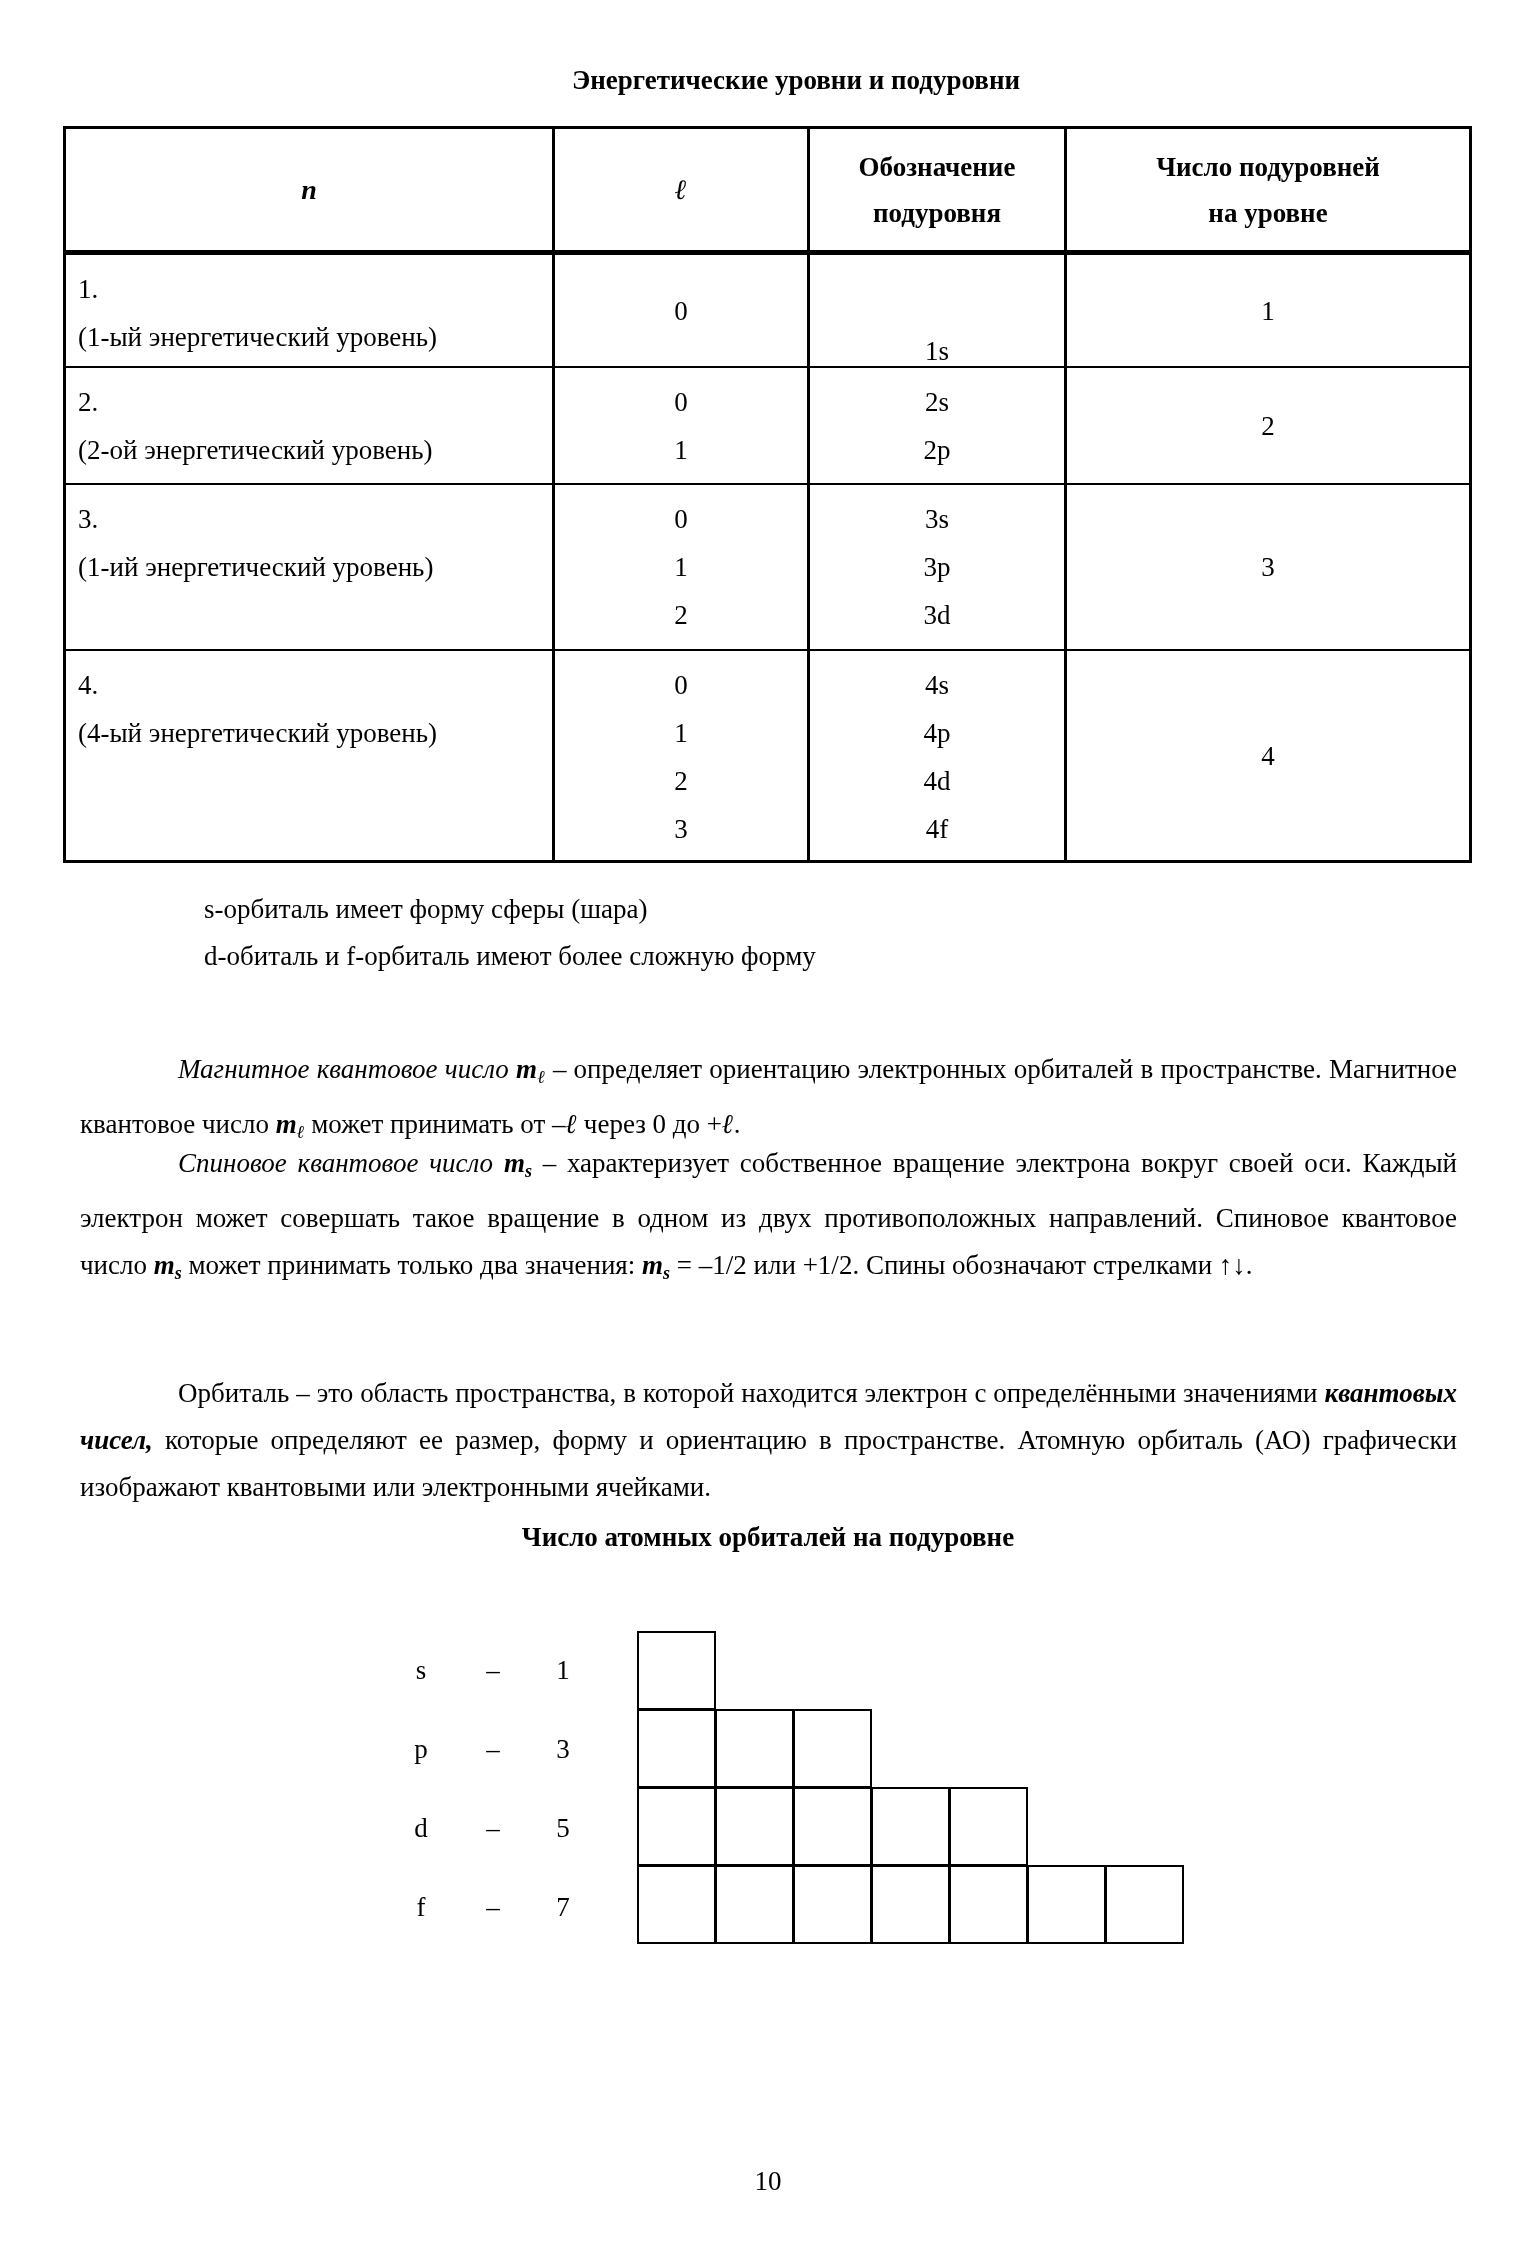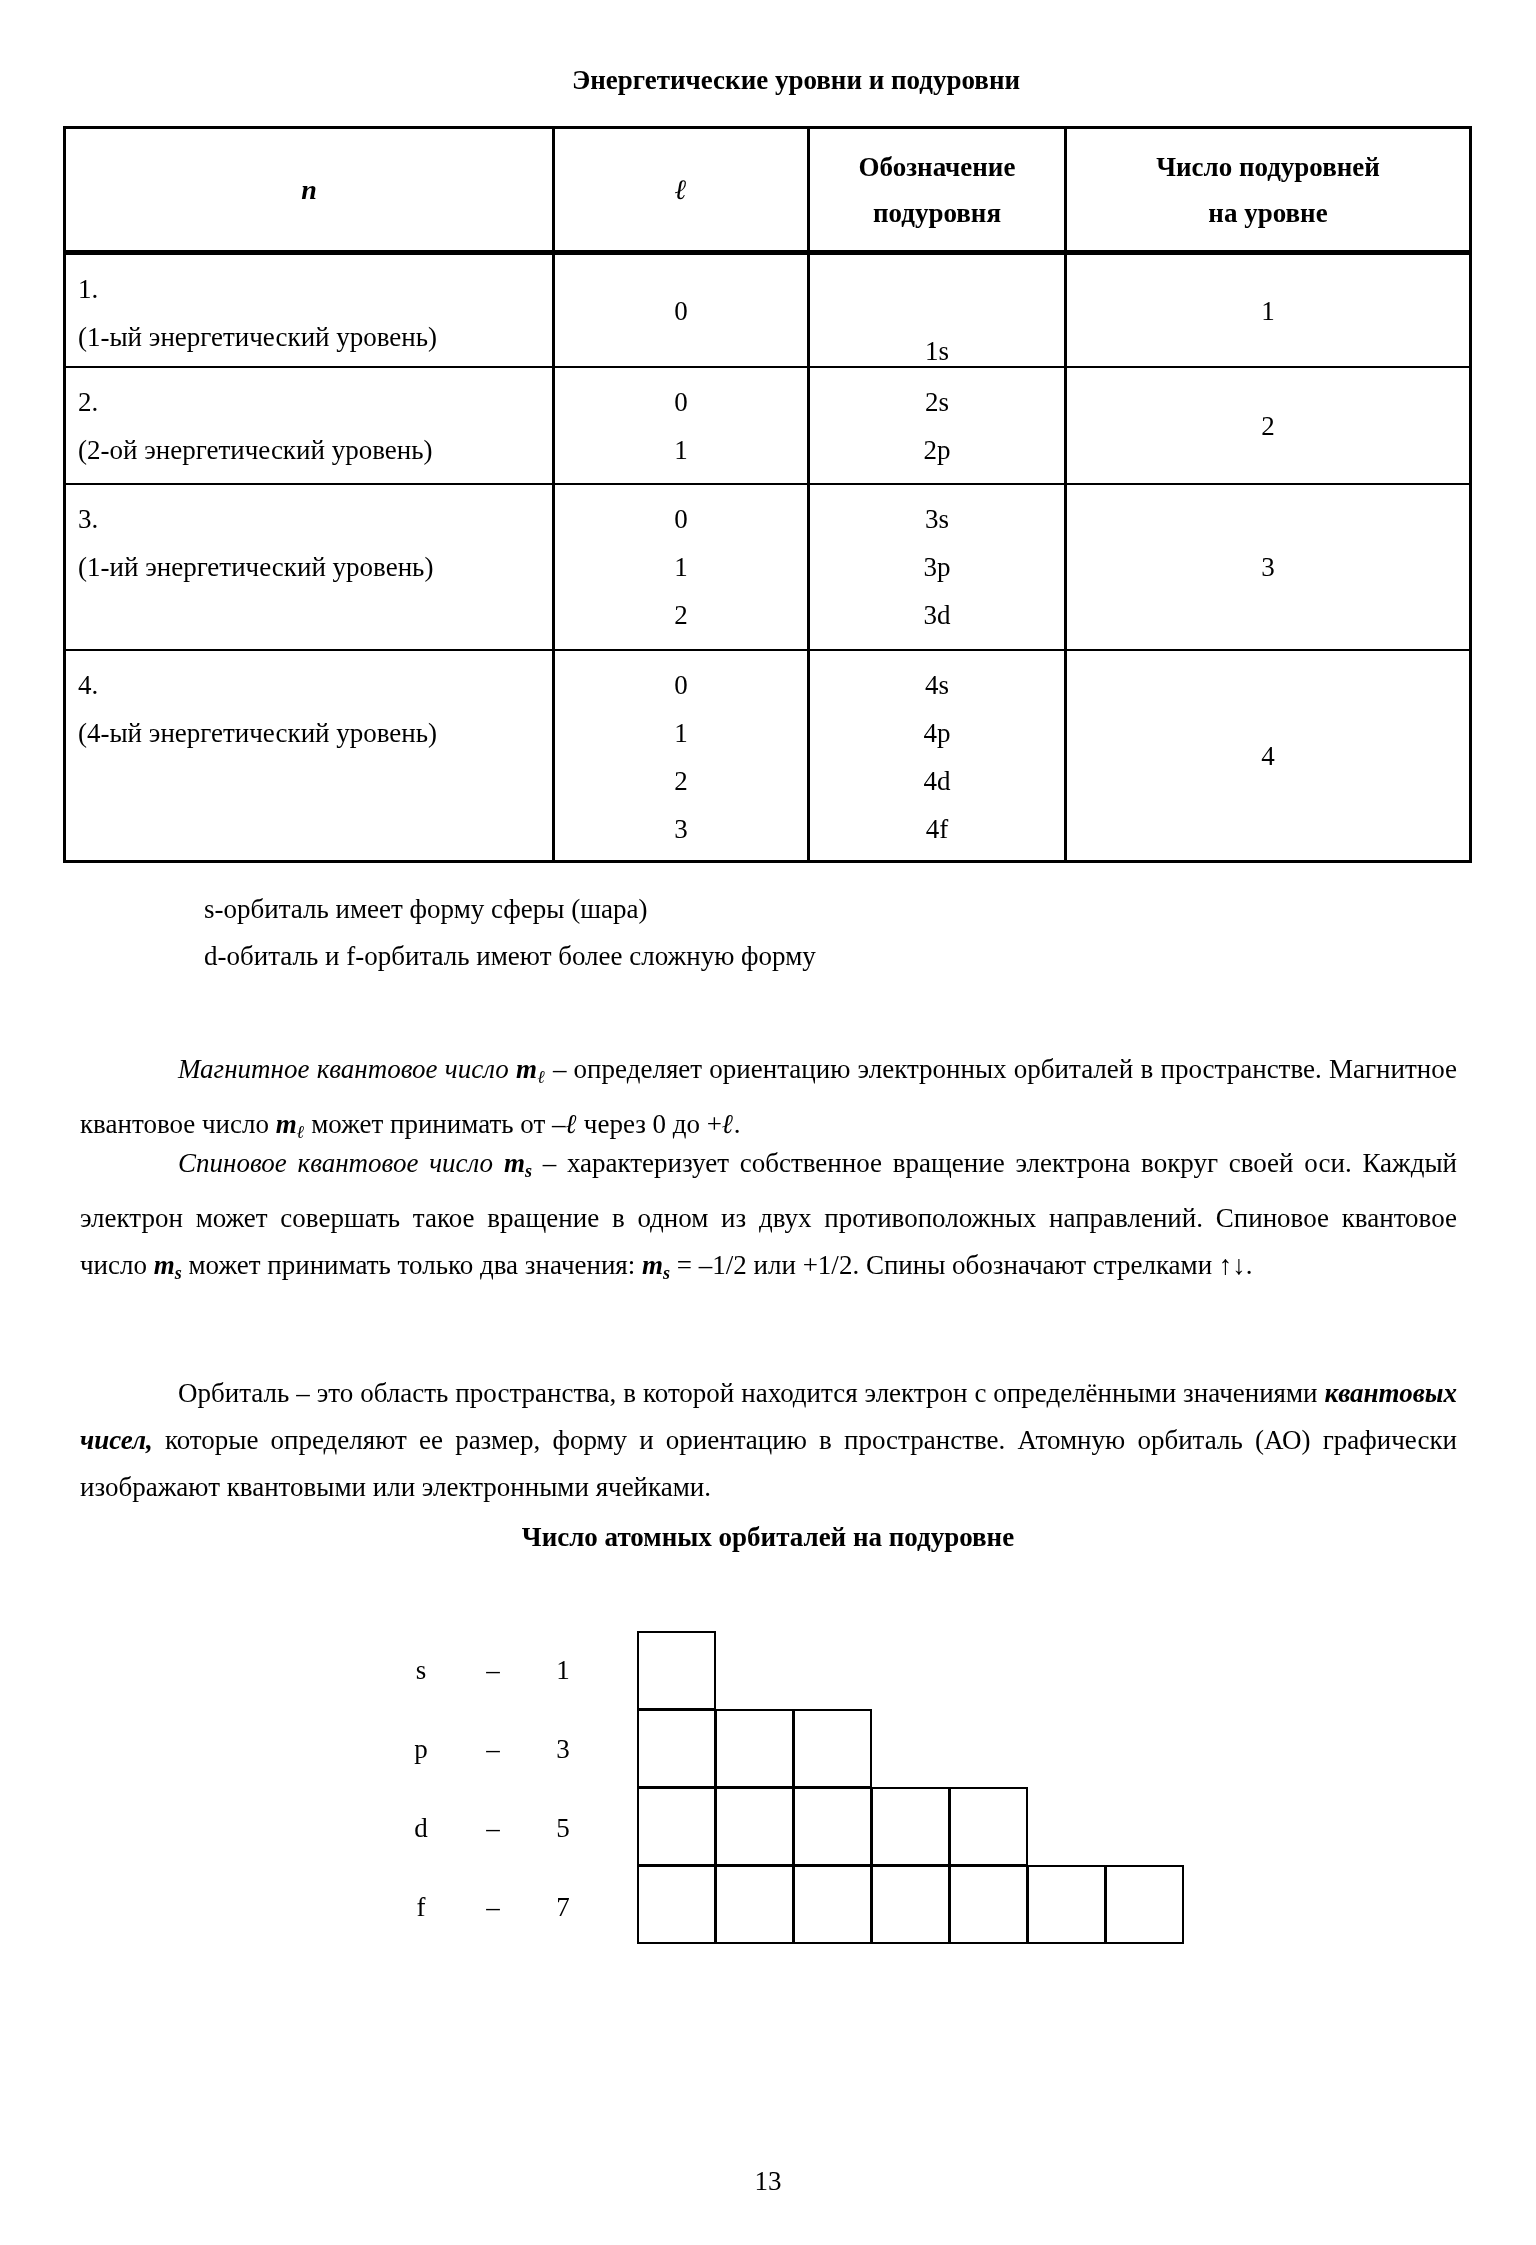--- a/index.html
+++ b/index.html
@@ -207,13 +207,13 @@
     <div class="box" style="left: 312px; top: 156px;"></div>
     <div class="box" style="left: 0px; top: 234px;"></div>
     <div class="box" style="left: 78px; top: 234px;"></div>
     <div class="box" style="left: 156px; top: 234px;"></div>
     <div class="box" style="left: 234px; top: 234px;"></div>
     <div class="box" style="left: 312px; top: 234px;"></div>
     <div class="box" style="left: 390px; top: 234px;"></div>
     <div class="box" style="left: 468px; top: 234px;"></div>
   </div>
 
-<div class="abs pagenum" style="top:2166px;">13</div>
+<div class="abs pagenum" style="top:2166px;">10</div>
 
 </body></html>

